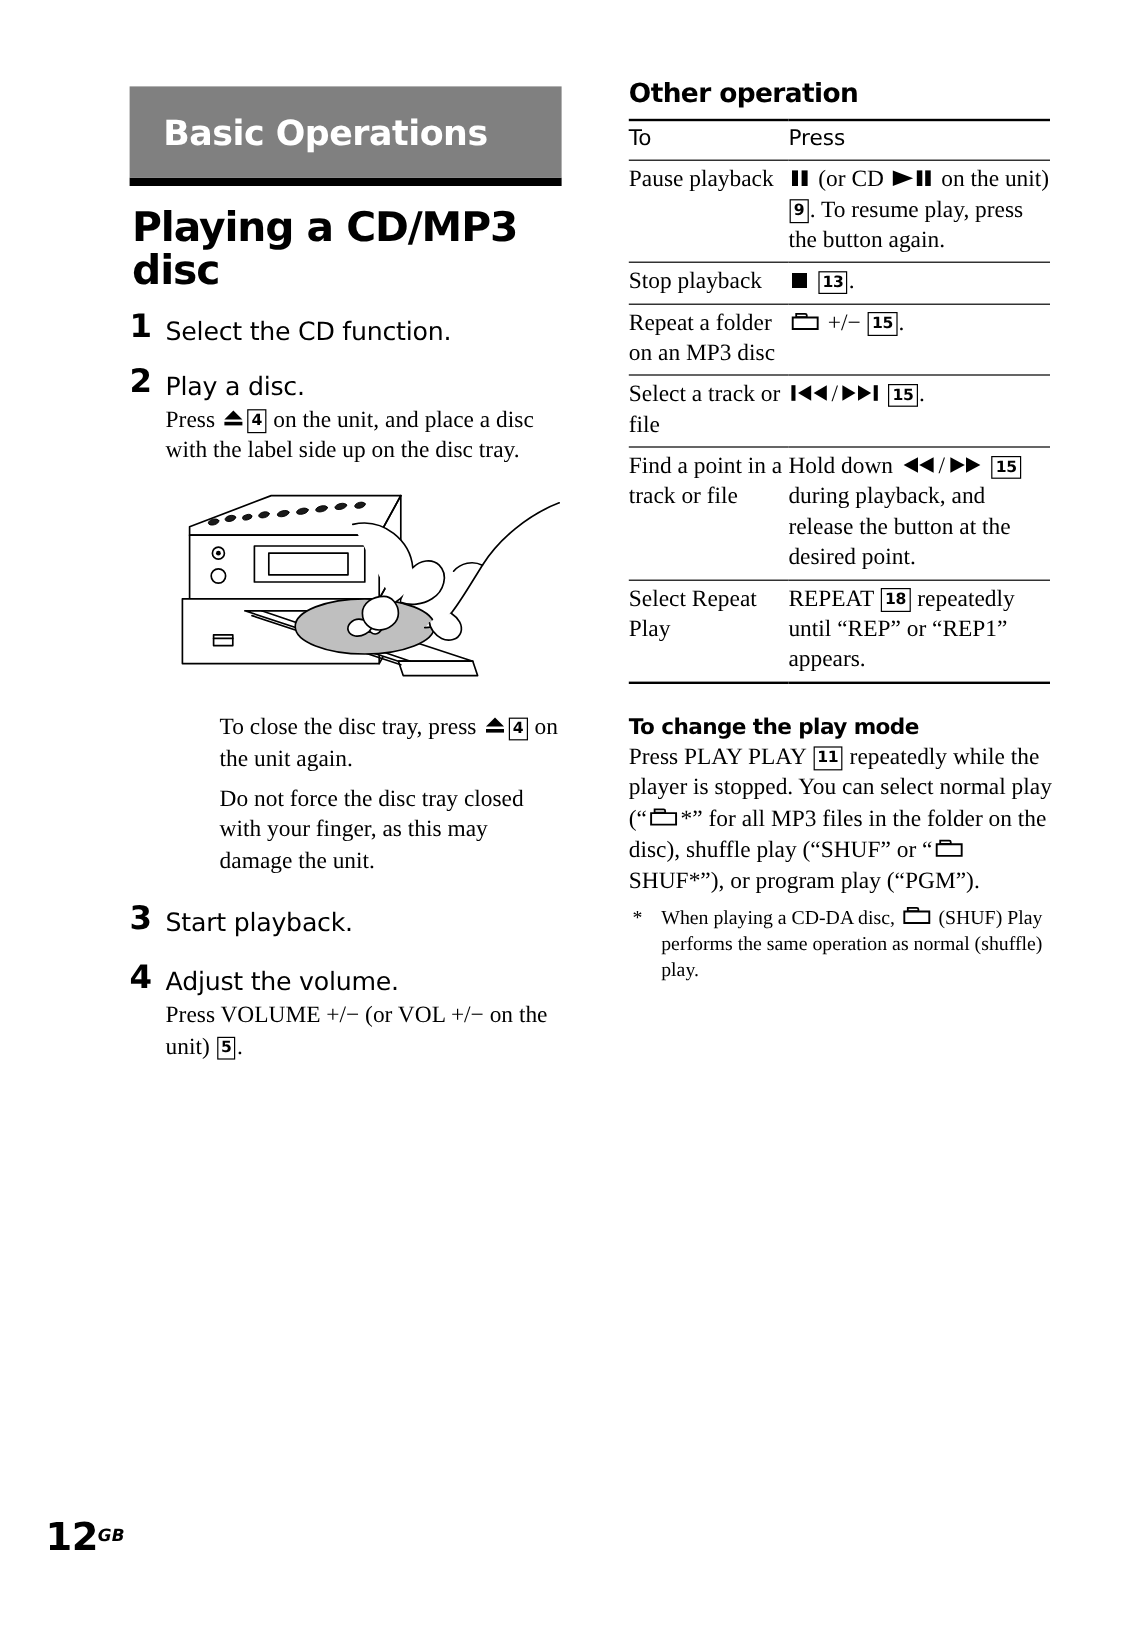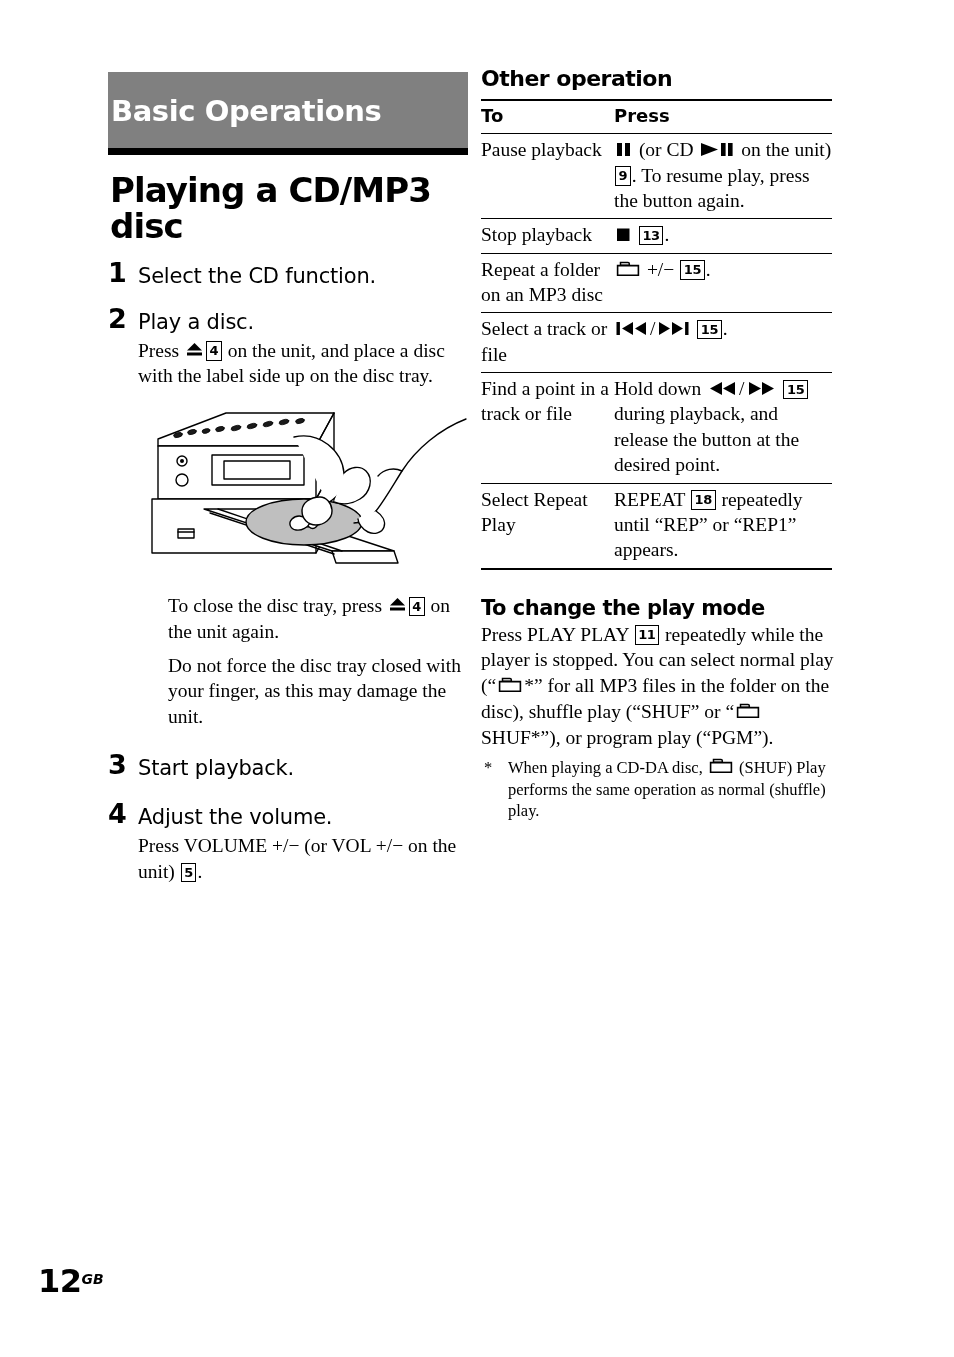--- a/index.html
+++ b/index.html
@@ -11,37 +11,37 @@
     font-family: "Liberation Serif", serif;
     color: #000000;
     position: relative;
     overflow: hidden;
   }
 
   .page { position:absolute; inset:0; }
 
   
   .col-left  { position:absolute; left:108px; top:72px;  width:360px; }
-  .col-right { position:absolute; left:481px; top:66px;  width:355px; }
+  .col-right { position:absolute; left:524px; top:66px;  width:355px; }
 
   
   .chapter-banner {
     background:#808080;
     height:76px;
     position:relative;
     display:flex;
     align-items:center;
   }
   .chapter-banner-title {
     font-family:"DejaVu Sans", sans-serif;
     font-weight:bold;
     font-size:29px;
     color:#ffffff;
     letter-spacing:-0.4px;
-    padding-left:3px;
+    padding-left:28px;
     margin-top:2px;
   }
   .chapter-rule { height:7px; background:#000000; }
 
   
   .page-title {
     font-family:"DejaVu Sans", sans-serif;
     font-weight:bold;
     font-size:34px;
     letter-spacing:-0.9px;
@@ -91,54 +91,54 @@
   .glyph svg { display:block; }
 
   
   .illustration { margin:12px 0 0 6px; }
 
   
   .note {
     font-family:"Liberation Serif", serif;
     font-size:19.5px;
     line-height:1.32;
-    margin-left:30px;
+    margin-left:45px;
     margin-top:8px;
   }
 
   
   .sec-head {
     font-family:"DejaVu Sans", sans-serif;
     font-weight:bold;
     font-size:22px;
     letter-spacing:-0.5px;
     margin-bottom:8px;
   }
   .sub-head {
     font-family:"DejaVu Sans", sans-serif;
     font-weight:bold;
-    font-size:21px;
+    font-size:18px;
     letter-spacing:-0.5px;
     margin-bottom:2px;
   }
 
   
   table.ops {
     border-collapse:collapse;
     width:351px;
     font-family:"Liberation Serif", serif;
     font-size:19.5px;
   }
   table.ops th, table.ops td {
     text-align:left;
     vertical-align:top;
     padding:3px 0 5px 0;
     line-height:1.3;
   }
-  table.ops th { font-family:"DejaVu Sans", sans-serif; font-weight:bold; font-size:18px; padding-bottom:6px; }
+  table.ops th { font-family:"DejaVu Sans", sans-serif; font-weight:normal; font-size:18px; padding-bottom:6px; }
   table.ops thead tr { border-top:2.6px solid #000; border-bottom:1.4px solid #000; }
   table.ops tbody tr { border-bottom:1.4px solid #000; }
   table.ops tbody tr:last-child { border-bottom:2.6px solid #000; }
   .c-to   { width:133px; padding-right:6px; }
   .c-press{ width:218px; }
 
   
   .para {
     font-family:"Liberation Serif", serif;
     font-size:19.5px;

